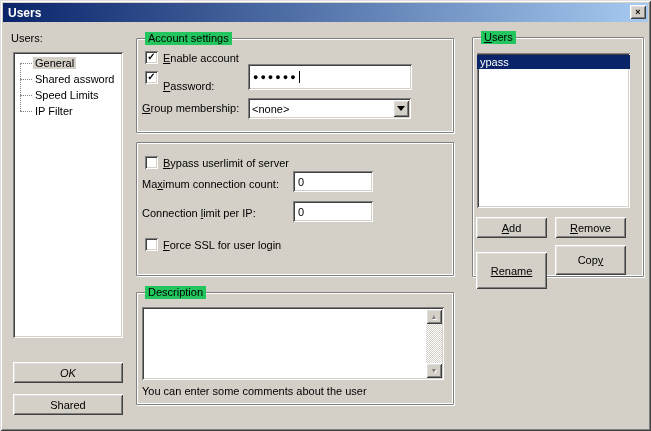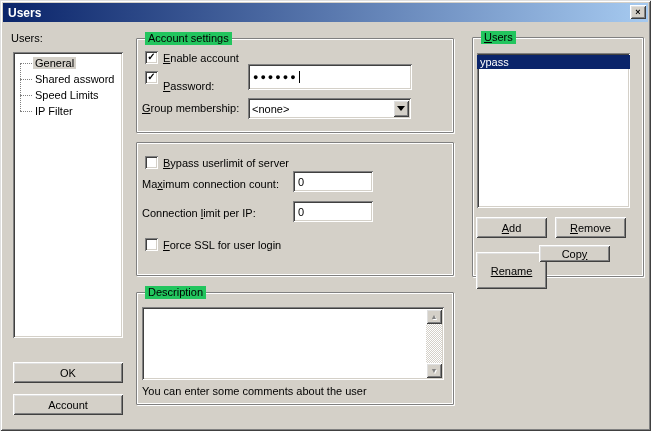--- a/index.html
+++ b/index.html
@@ -187,24 +187,24 @@
   </div>
   <div class="abs btn" style="left:476px; top:217px; width:71px; height:21px;">
     <span><u>A</u>dd</span>
   </div>
   <div class="abs btn" style="left:555px; top:217px; width:71px; height:21px;">
     <span><u>R</u>emove</span>
   </div>
   <div class="abs btn" style="left:476px; top:252px; width:71px; height:37px;text-decoration:underline;">
     <span>Re<u>n</u>ame</span>
   </div>
-  <div class="abs btn" style="left:539px; top:245px; width:71px; height:17px;">
+  <div class="abs btn" style="left:555px; top:245px; width:71px; height:30px;">
     <span>Cop<u>y</u></span>
   </div>
 
-  <div class="abs btn" style="left:13px; top:362px; width:110px; height:21px;">
+  <div class="abs btn" style="left:13px; top:362px; width:110px; height:21px;font-style:italic;">
     <span>OK</span>
   </div>
   <div class="abs btn" style="left:13px; top:394px; width:110px; height:21px;">
-    <span>Account</span>
+    <span>Shared</span>
   </div>
 
 </div>
 
 </body></html>

